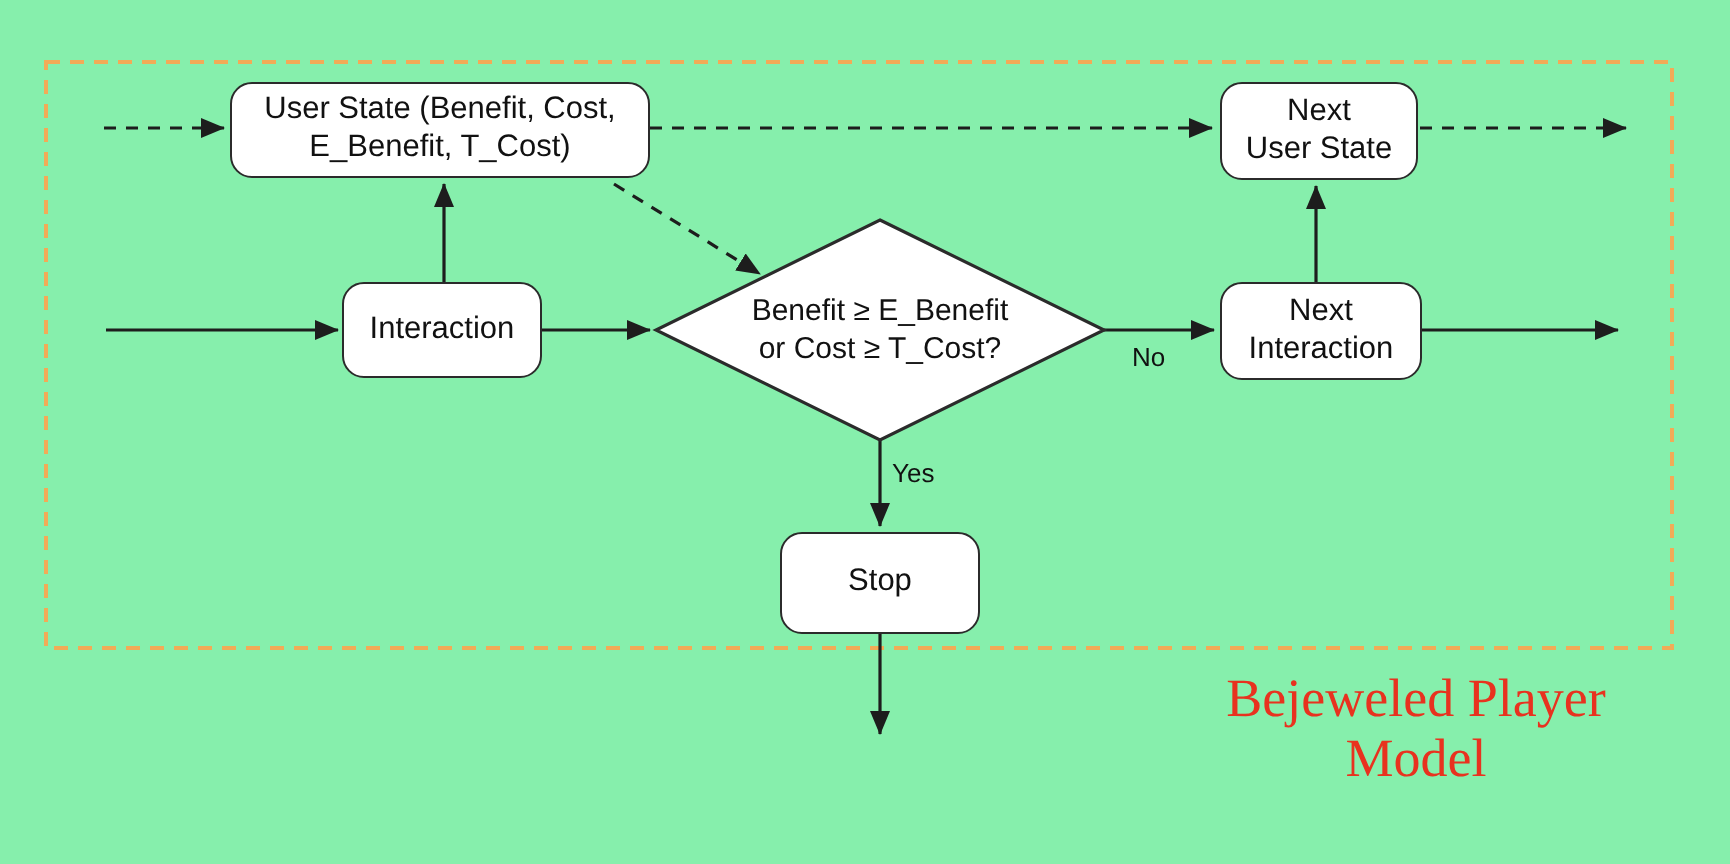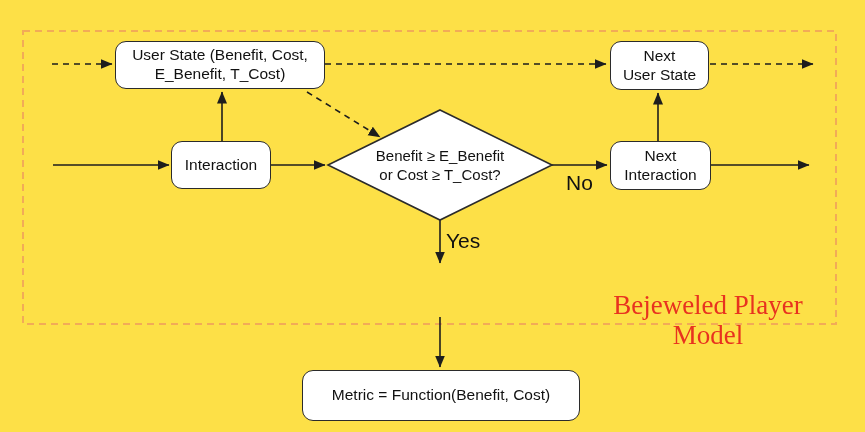--- a/index.html
+++ b/index.html
@@ -1,19 +1,19 @@
 <!DOCTYPE html>
 <html><head>
 <meta charset="utf-8">
 <style>
   html,body{margin:0;padding:0;background:#ffffff;}
   .canvas{
     position:relative;
     width:865px;height:432px;
-    background:#fde047;
+    background:#86efac;
     font-family:"Liberation Sans", sans-serif;
     overflow:hidden;
   }
   .layer{position:absolute;left:0;top:0;width:865px;height:432px;}
   .node{
     position:absolute;
     box-sizing:border-box;
     background:#ffffff;
     border:1.6px solid #2b2b2b;
     border-radius:11px;
@@ -30,21 +30,21 @@
   .node-next-interaction{left:610px;top:141px;width:101px;height:49px;}
   .node-stop{left:390px;top:266px;width:100px;height:51px;}
   .node-metric{left:302px;top:370px;width:278px;height:51px;}
   .decision-label{
     position:absolute;left:355px;top:143px;width:170px;height:46px;
     display:flex;align-items:center;justify-content:center;
     text-align:center;color:#111111;font-size:15px;line-height:1.25;
     white-space:pre-line;
   }
   .edge-label{
-    position:absolute;color:#111111;font-size:21px;
+    position:absolute;color:#111111;font-size:13px;
   }
   .label-yes{left:446px;top:229px;text-align:right;}
   .label-no{left:566px;top:171px;}
   .diagram-title{
     position:absolute;left:582px;top:291px;width:252px;
     font-family:"Liberation Serif", serif;
     font-size:27px;line-height:1.1;
     text-align:center;
   }
 </style>
@@ -87,24 +87,24 @@
 E_Benefit, T_Cost)</div>
 
   <div class="node node-interaction">Interaction</div>
 
   <div class="node node-next-user-state">Next
 User State</div>
 
   <div class="node node-next-interaction">Next
 Interaction</div>
 
+  <div class="node node-stop">Stop</div>
 
-  <div class="node node-metric">Metric = Function(Benefit, Cost)</div>
 
   <div class="decision-label">Benefit ≥ E_Benefit
 or Cost ≥ T_Cost?</div>
 
   <div class="edge-label label-yes">Yes</div>
   <div class="edge-label label-no">No</div>
 
-  <div class="diagram-title" style="color: rgb(232, 50, 31);">Bejeweled Player Model</div>
+  <div class="diagram-title" style="color: rgb(232, 50, 31); margin-top: 44px;">Bejeweled Player Model</div>
 
 </div>
 
 </body></html>

